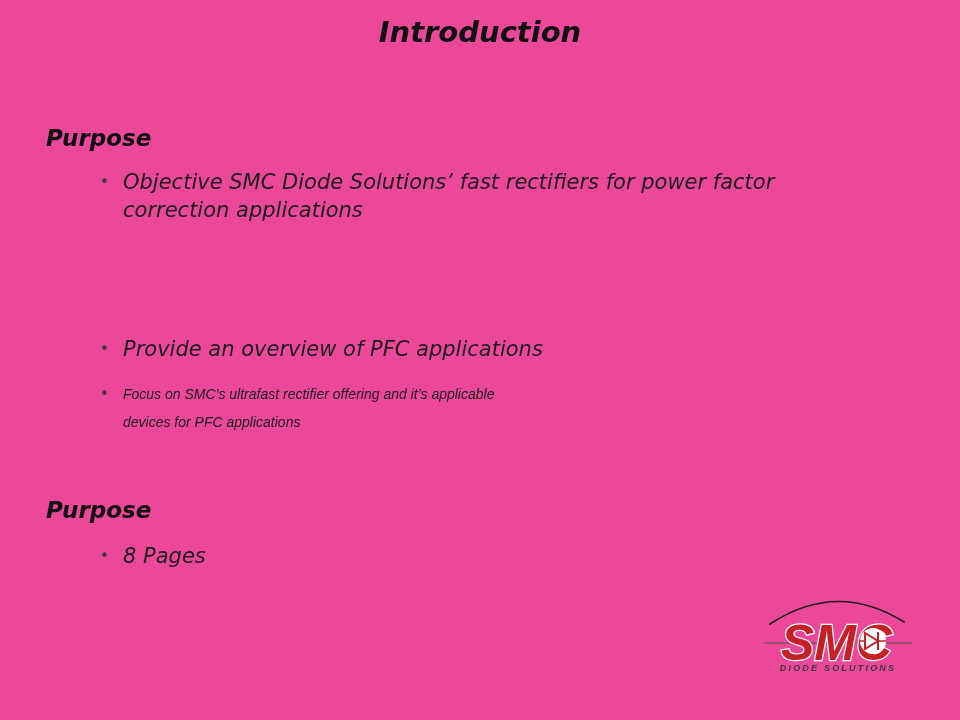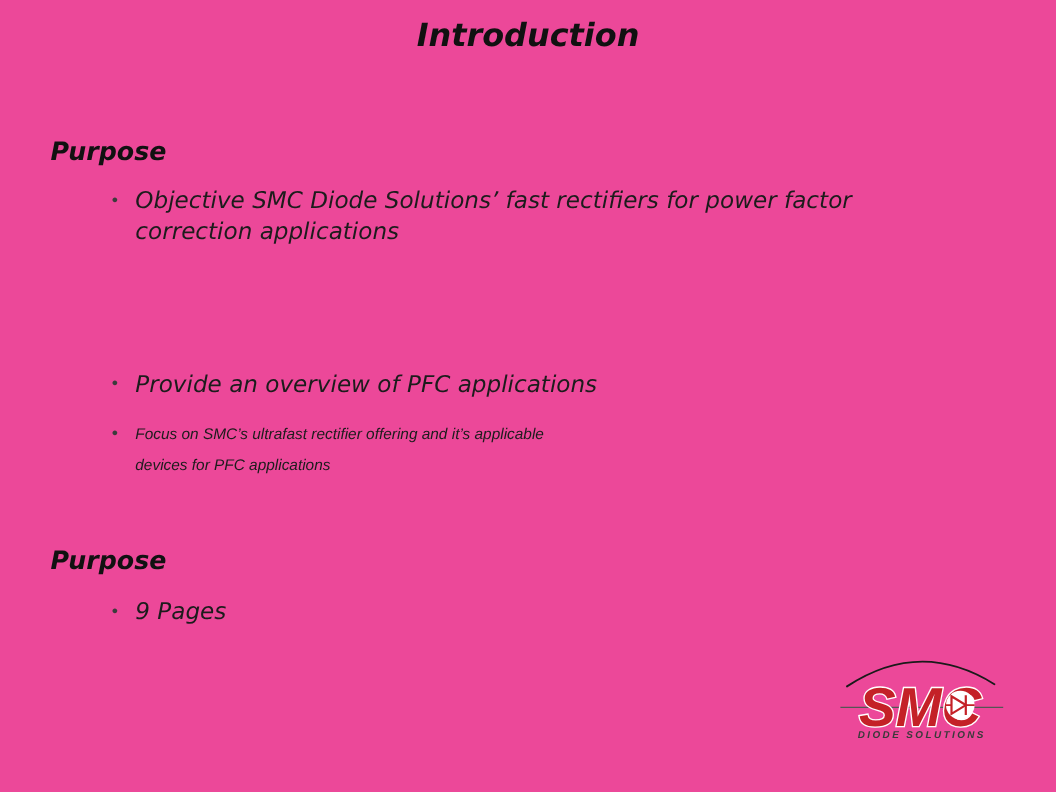--- a/index.html
+++ b/index.html
@@ -85,21 +85,21 @@
   </div>
   <div class="bullet b-objective-2 alt-font">
     <span class="dot">•</span>
     <span class="btext">Focus on SMC’s ultrafast rectifier offering and it’s applicable
 devices for PFC applications</span>
   </div>
 
   <h2 class="heading h-content">Purpose</h2>
   <div class="bullet b-content-1">
     <span class="dot">•</span>
-    <span class="btext">9 Pages</span>
+    <span class="btext">8 Pages</span>
   </div>
 
   <svg class="logo" viewBox="0 0 168 88" aria-hidden="true">
 
     <path d="M 18 30 Q 85 -14 152 28" fill="none" stroke-width="1.7" stroke-linecap="round" stroke="#1a1a1a"></path>
 
     <line x1="12" y1="49" x2="160" y2="49" stroke-width="1.2" stroke="#555555"></line>
 
     <text x="84.5" y="66" text-anchor="middle" font-family="Liberation Sans, sans-serif" font-size="50" font-weight="bold" letter-spacing="0" stroke="#ffffff" stroke-width="2.4" paint-order="stroke" fill="#c42127">SMC</text>
 

